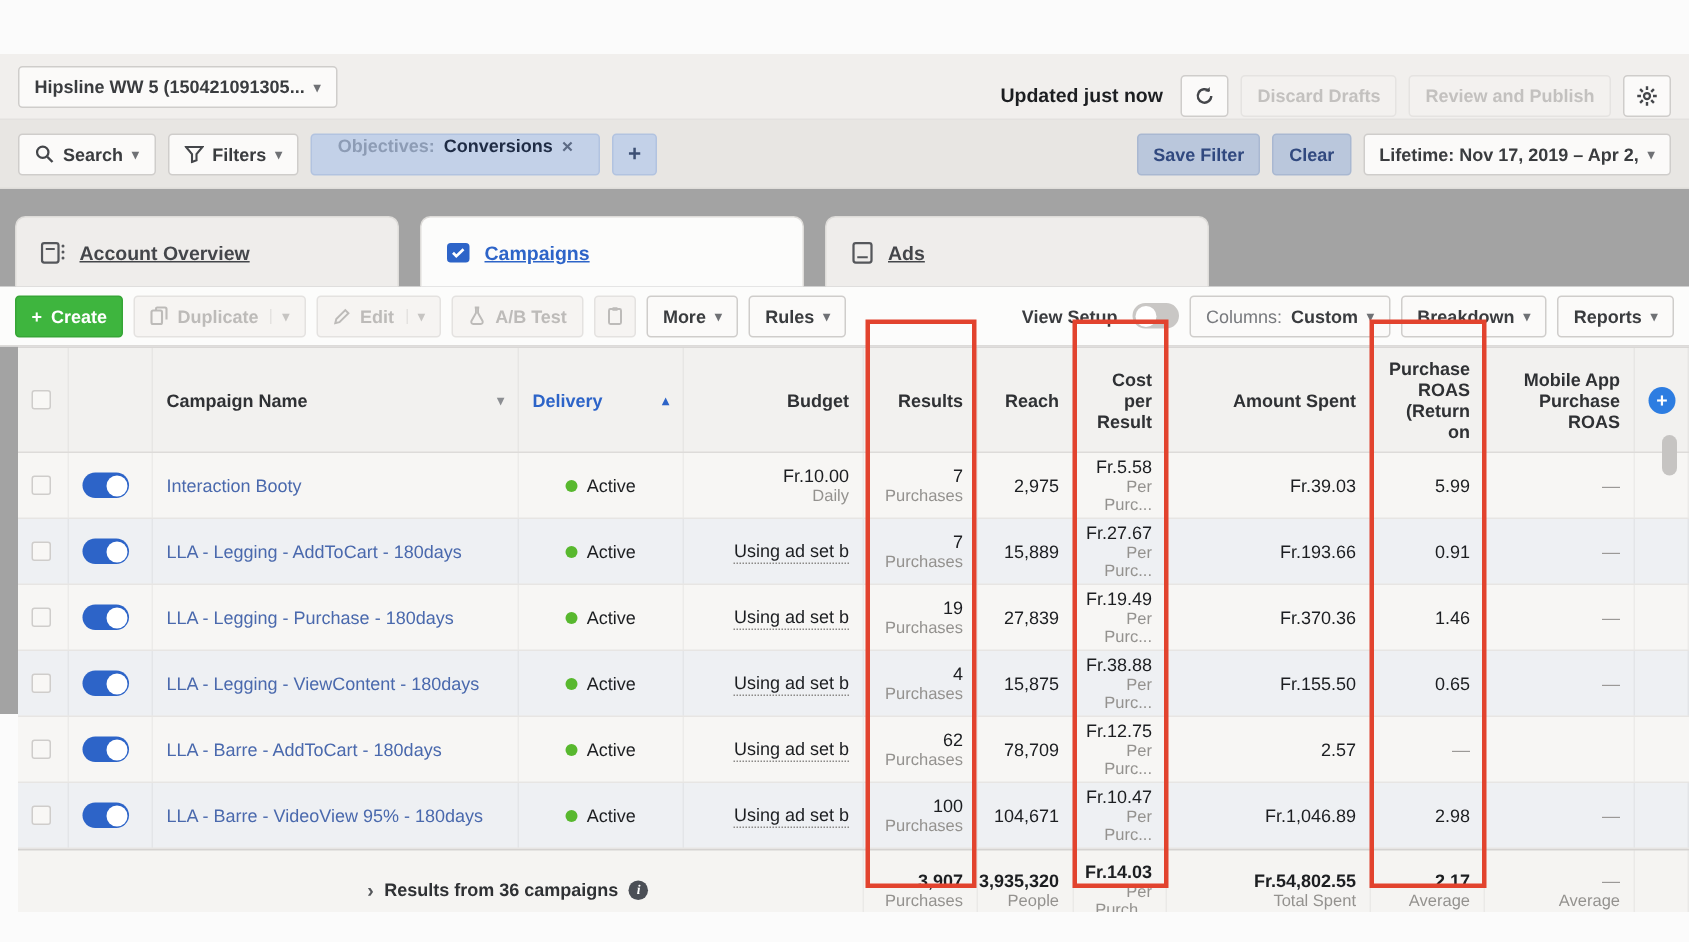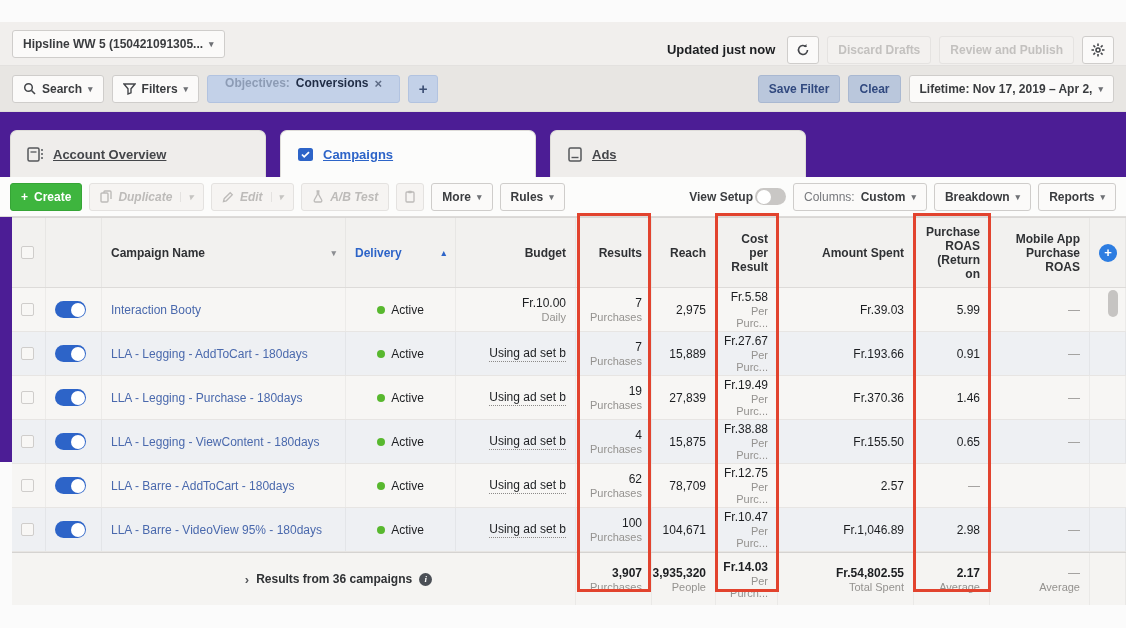--- a/index.html
+++ b/index.html
@@ -3,21 +3,21 @@
 <meta charset="utf-8">
 <style>
   * { box-sizing: border-box; }
   html,body { margin:0; padding:0; }
   body {
     width:1126px; height:628px; overflow:hidden;
     font-family:"Liberation Sans", sans-serif;
     background:#fbfbfb; color:#1c1e21;
   }
   .page { position:relative; width:1126px; height:628px; background:#fbfbfb; }
-  .app  { position:absolute; top:22px; left:0; width:1126px; height:440px; background:#4c1d95; }
+  .app  { position:absolute; top:36px; left:0; width:1126px; height:440px; background:#a3a3a3; }
 
   
   .topbar { height:44px; background:#f1efed; border-bottom:1px solid #e3e1df;
             display:flex; align-items:center; justify-content:space-between; padding:0 12px; }
   .btn { display:inline-flex; align-items:center; gap:6px; height:28px; padding:0 10px;
          background:#fbfaf9; border:1px solid #cfcdcb; border-radius:3px;
          font-size:12px; font-weight:bold; color:#3a3c3f; white-space:nowrap; cursor:default; }
   .btn .caret { font-size:9px; color:#6f7175; }
   .btn.disabled { color:#c3c1bf; background:#f3f1ef; border-color:#e5e3e1; }
   .btn.icononly { padding:0 8px; }
@@ -44,23 +44,23 @@
          background:#efedeb; border:1px solid #dedcd9; border-bottom:none;
          border-radius:7px 7px 0 0; font-size:13px; font-weight:bold; color:#44464a;text-decoration:underline; }
   .tab.active { background:#fcfcfb; color:#2d64c8; }
   .tab svg { flex:none; }
 
   
   .toolbar { height:40px; background:#fcfcfb; border-bottom:1px solid #dddbd9;
              display:flex; align-items:center; justify-content:space-between; padding:0 10px; }
   .tgroup { display:flex; align-items:center; gap:7px; }
   .btn.green { background:#3eb53e; border-color:#36a536; color:#fff; }
-  .btn.ghost { background:#f6f4f2; border-color:#e4e2e0; color:#bdbbb9;font-style:italic; }
+  .btn.ghost { background:#f6f4f2; border-color:#e4e2e0; color:#bdbbb9; }
   .seg { border-left:1px solid #e4e2e0; padding-left:7px; margin-left:2px; font-size:9px; color:#c6c4c2; }
-  .viewsetup { display:flex; align-items:center; gap:2px; font-size:12px; font-weight:bold; color:#3a3c3f; }
+  .viewsetup { display:flex; align-items:center; gap:10px; font-size:12px; font-weight:bold; color:#3a3c3f; }
   .tog { width:31px; height:17px; border-radius:9px; position:relative; display:inline-block; }
   .tog.off { background:#c9c7c5; }
   .tog.off::after { content:""; position:absolute; left:1.5px; top:1.5px; width:14px; height:14px;
                     border-radius:50%; background:#fff; }
   .tog.on { background:#2d64c8; }
   .tog.on::after { content:""; position:absolute; right:1.5px; top:1.5px; width:14px; height:14px;
                    border-radius:50%; background:#fff; }
 
   
   .tablewrap { margin-left:12px; width:1114px; background:#f7f6f4; border-top:1px solid #d9d7d5; }

